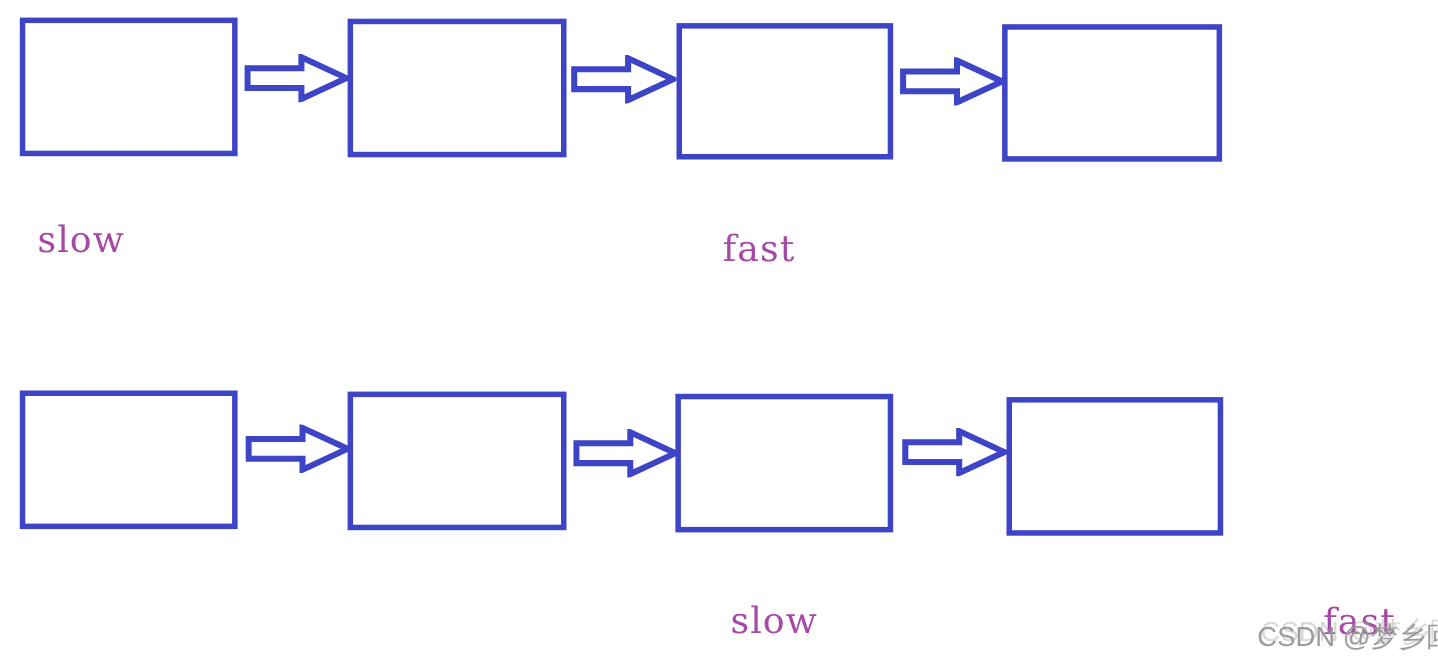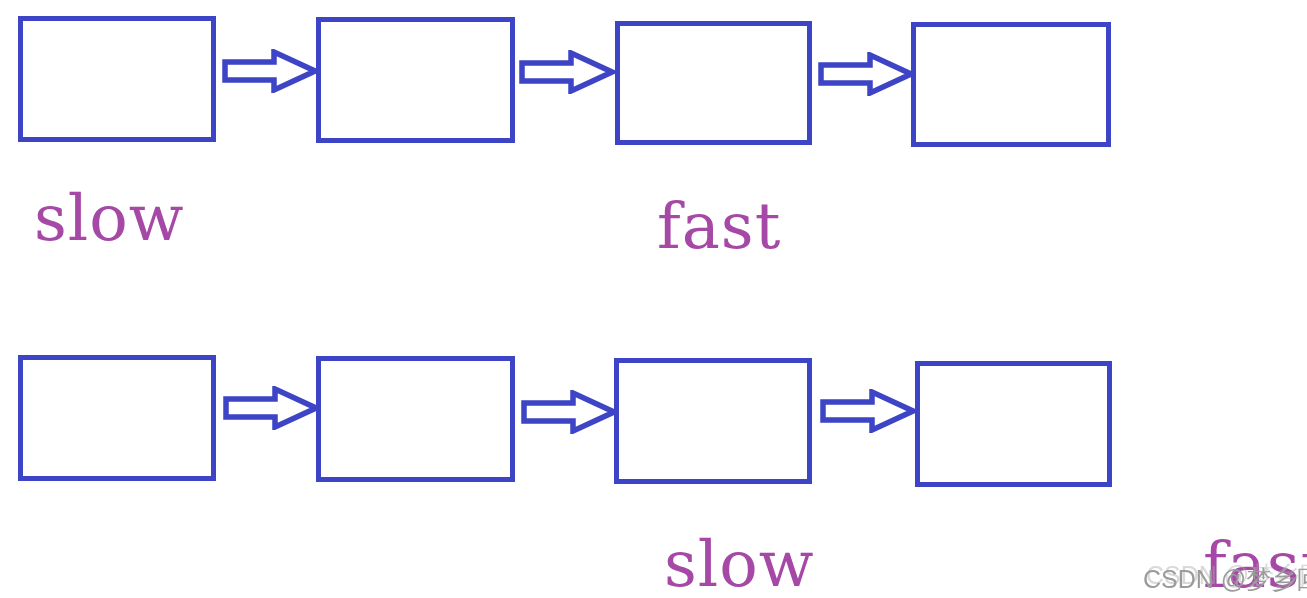--- a/index.html
+++ b/index.html
@@ -22,21 +22,21 @@
     background: #ffffff;
   }
   .arrow {
     position: absolute;
     color: var(--outline, #3d44c6);
   }
   .arrow svg { display: block; }
   .pointer-label {
     position: absolute;
     font-family: "DejaVu Serif", "Liberation Serif", serif;
-    font-size: 64px;
+    font-size: 33px;
     line-height: 48px;
     letter-spacing: 1px;
     color: var(--label, #a649a6);
     white-space: nowrap;
   }
   .watermark {
     position: absolute;
     font-family: "Liberation Sans", sans-serif;
     font-size: 25px;
     line-height: 22px;

